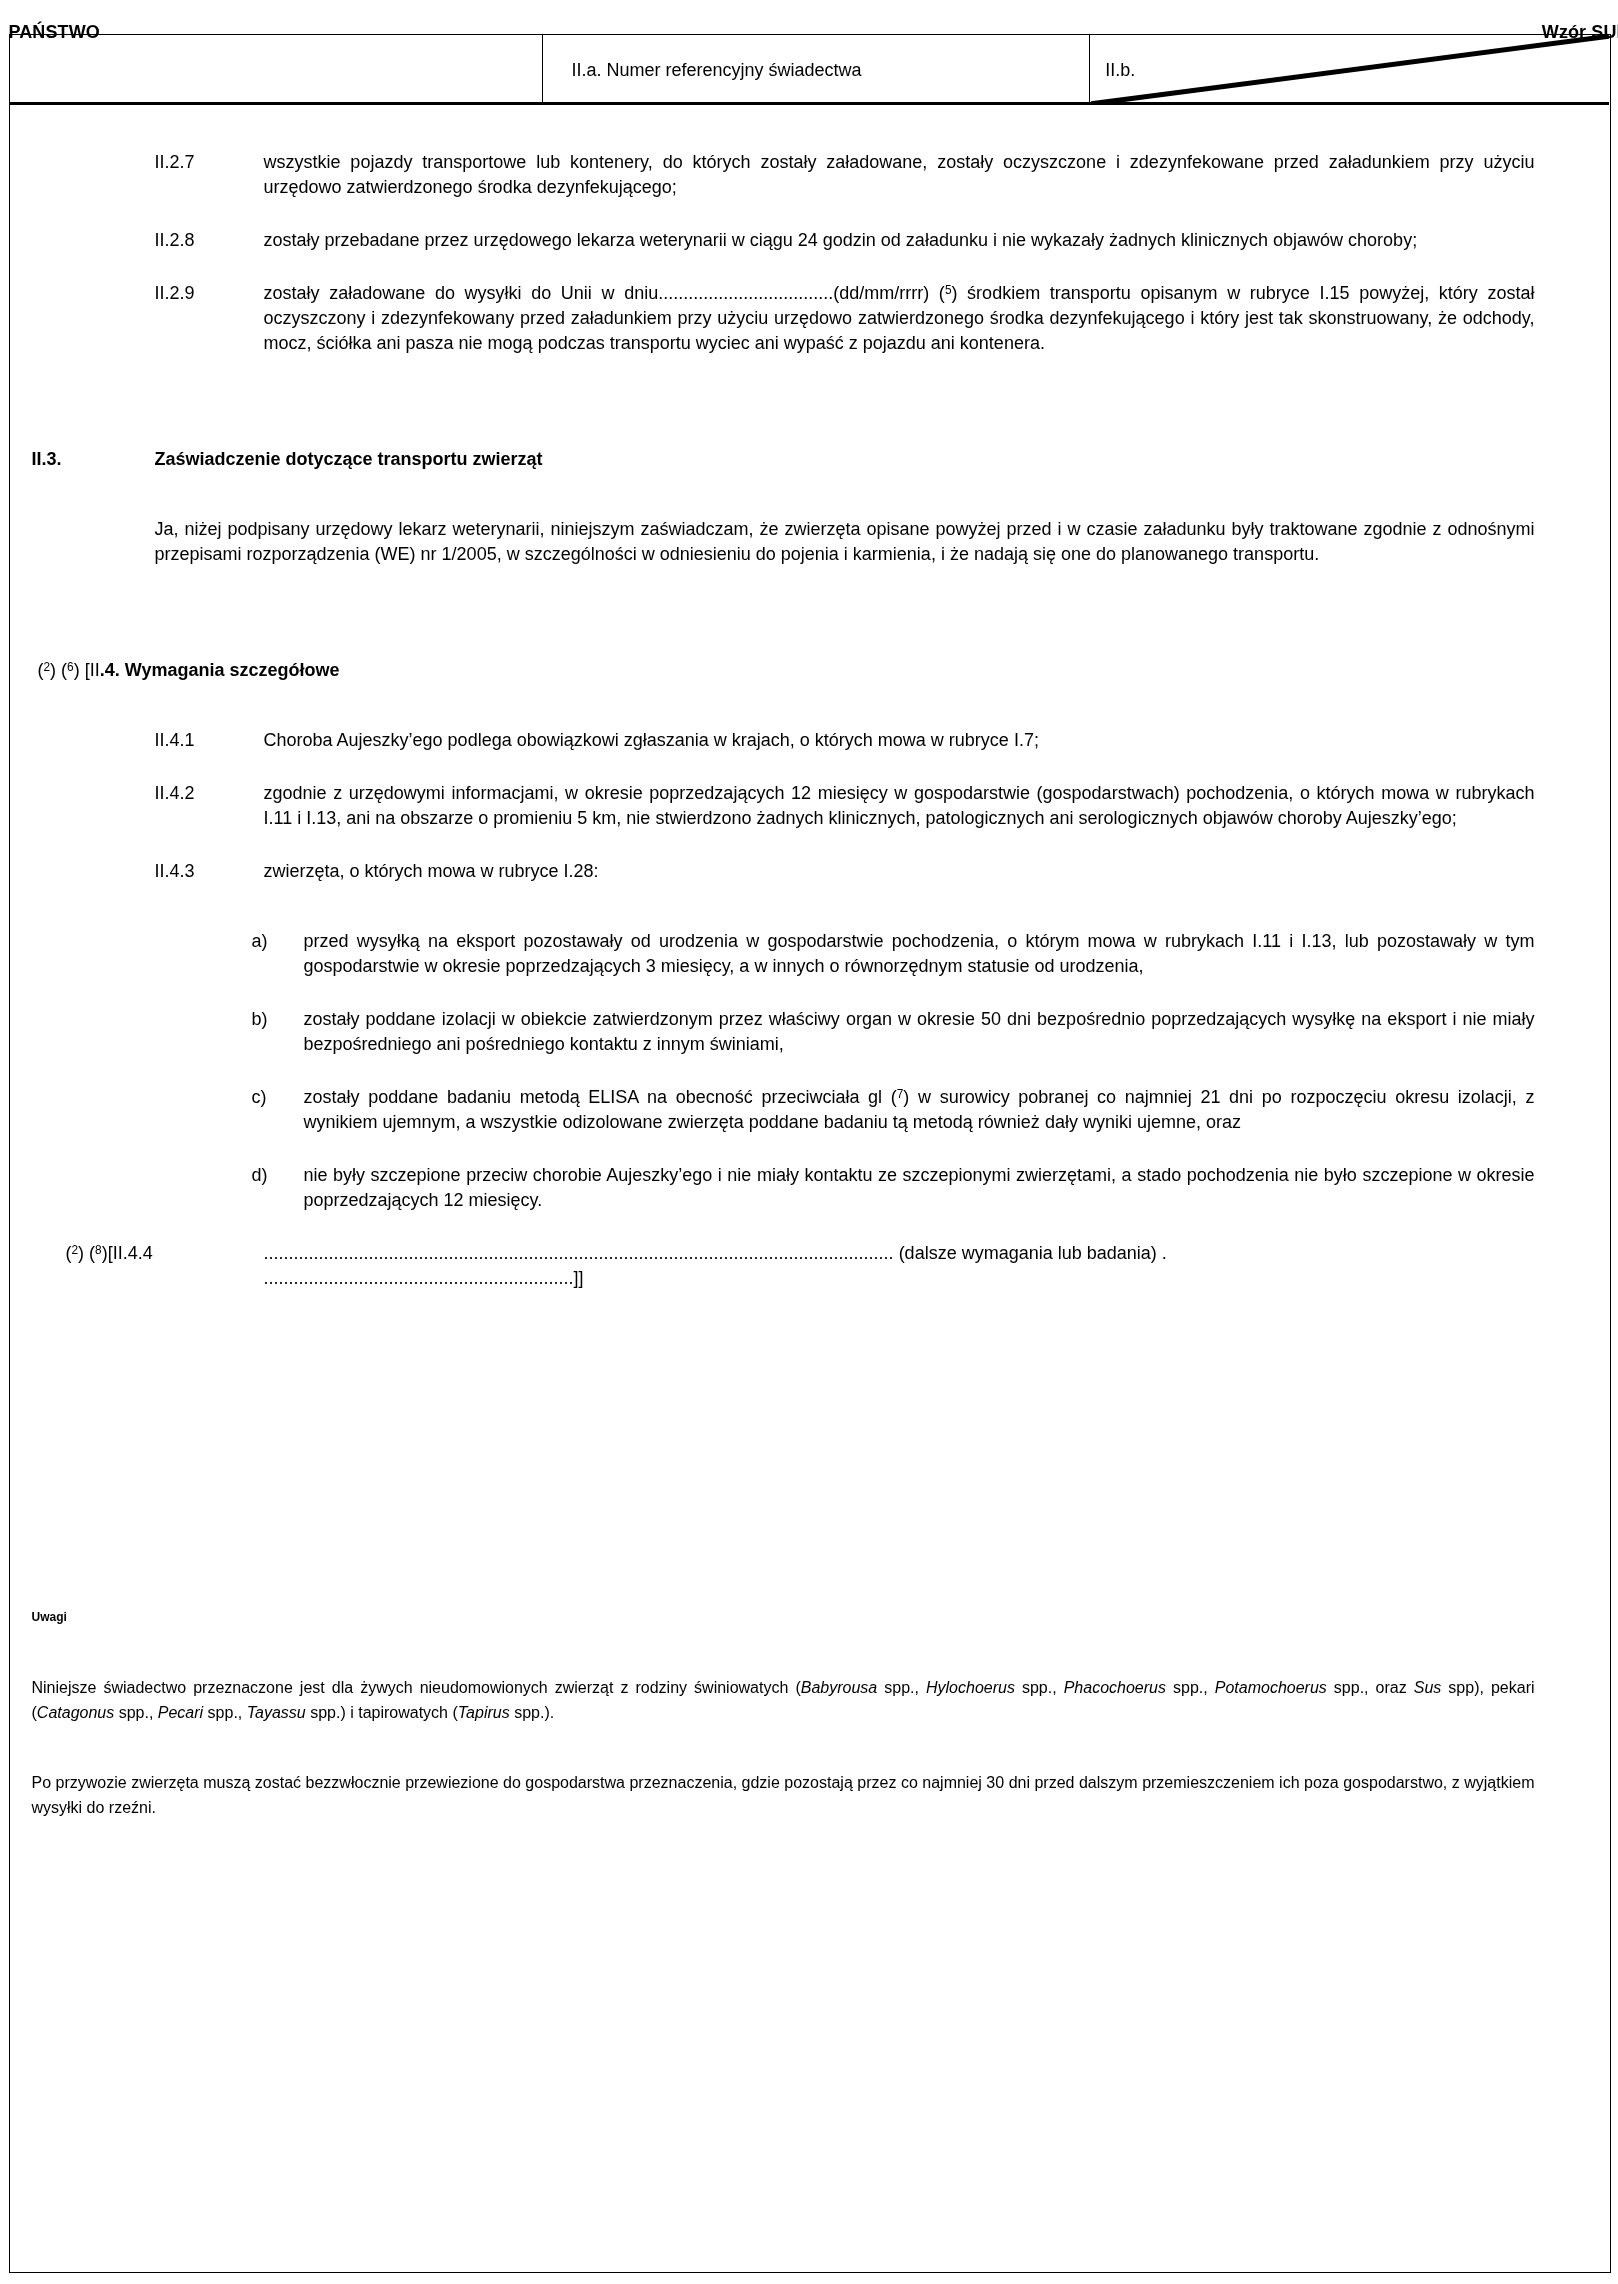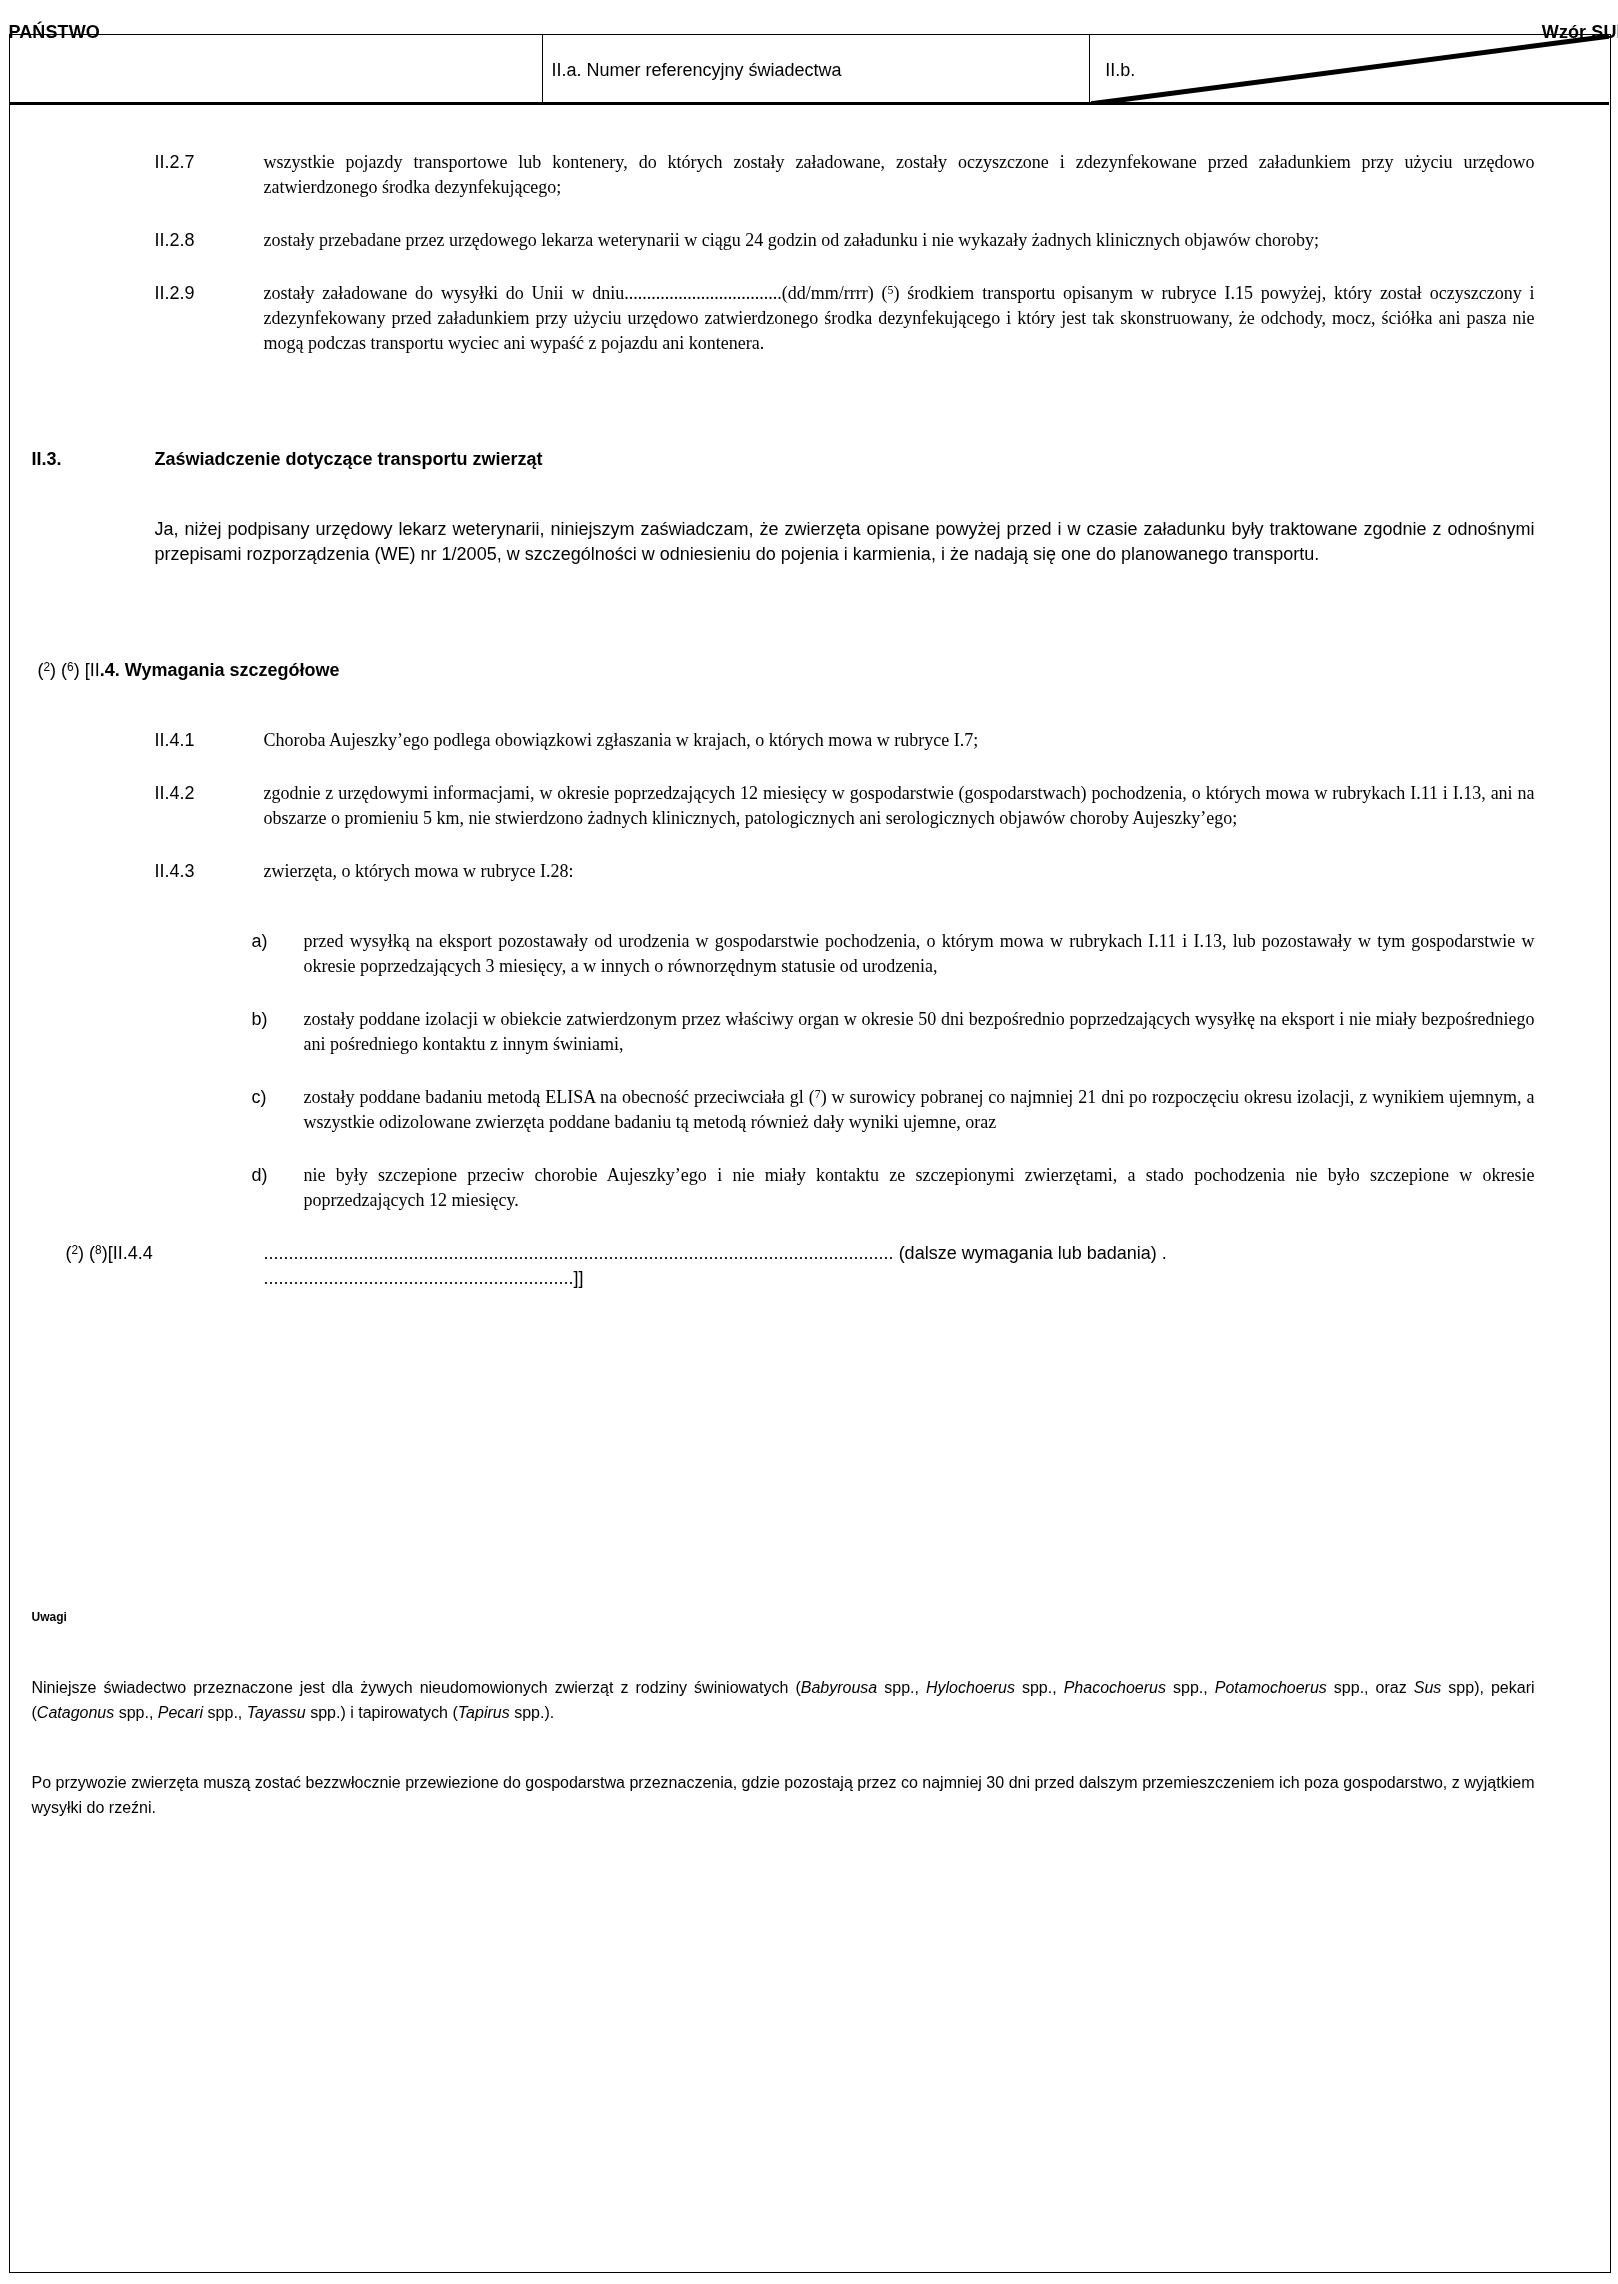--- a/index.html
+++ b/index.html
@@ -73,21 +73,21 @@
     top: 0;
     height: 70px;
     box-sizing: border-box;
     display: flex;
     align-items: center;
     font-size: 18px;
     line-height: 20.5px;
     white-space: nowrap;
   }
   .cell-a { left: 0px;    width: 532px;  padding-left: 13.3px; }
-  .cell-b { left: 532px;  width: 473px;  padding-left: 9px; border-left: 1.8px solid #000; }
+  .cell-b { left: 532px;  width: 473px;  padding-left: 29px; border-left: 1.8px solid #000; }
   .cell-c { left: 1079px; width: 520px;  padding-left: 15.7px; border-left: 1.8px solid #000; }
 
   .cell-a .lbl-num { display:inline-block; width: 103px; }
   .cell-c .diag {
     position: absolute;
     left: 0; top: 0;
     width: 520px; height: 70px;
     pointer-events: none;
   }
 
@@ -107,21 +107,20 @@
     align-items: flex-start;
   }
   .clause .lab {
     flex: 0 0 auto;
     white-space: nowrap;
   }
   .clause .txt {
     flex: 1 1 auto;
     text-align: justify;
     text-justify: inter-word;
-    font-family: Liberation Serif, serif;
   }
   .clause .txt.nojust { text-align: left; }
 
   
   .tier2 { padding-left: 145px; padding-right: 74px; }
   .tier2 .lab { width: 109px; }
 
   .tier3 { padding-left: 145px; padding-right: 74px; }
   .tier3 .lab { width: 109px; }
 

